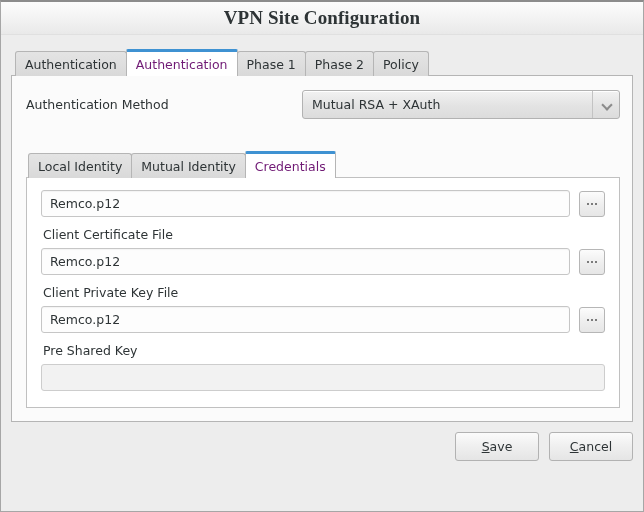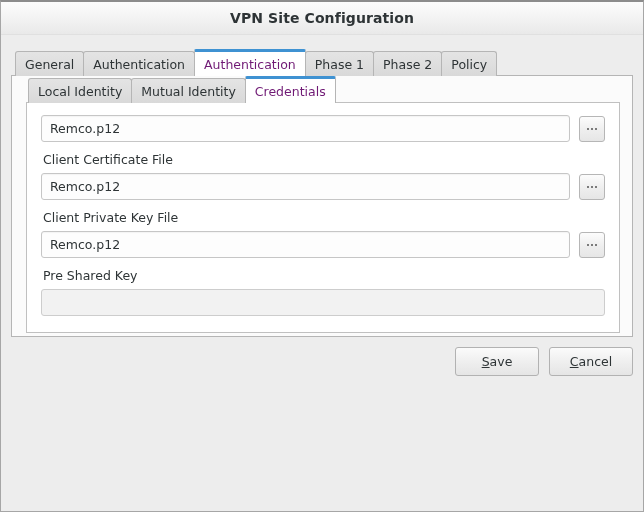--- a/index.html
+++ b/index.html
@@ -33,24 +33,25 @@
   .titlebar {
     height: 32px;
     flex: 0 0 32px;
     background: linear-gradient(to bottom, #fcfcfc 0%, #f4f4f4 45%, #e9e9e9 100%);
     border-bottom: 1px solid #e0e0e0;
     display: flex;
     align-items: center;
     justify-content: center;
   }
   .title-text {
-    font-size: 14px;
+    font-size: 19px;
     font-weight: bold;
     color: #2e3436;
     letter-spacing: 0.1px;
+    font-family: Liberation Serif, serif;
   }
 
   .client-area {
     flex: 1 1 auto;
     position: relative;
     padding: 0 10px 0 10px;
     display: flex;
     flex-direction: column;
   }
 
@@ -156,21 +157,22 @@
     position: absolute;
     left: 1px; top: 1px;
     width: 6px; height: 6px;
     border-right: 2px solid #8b8b8b;
     border-bottom: 2px solid #8b8b8b;
     transform: rotate(45deg);
   }
 
   
   .inner-wrap {
-    padding: 0 12px 3px 14px;
+    padding: 0 12px 13px 14px;
+    margin-top: 20px;
   }
   .inner-tabstrip {
     display: flex;
     align-items: flex-end;
     height: 27px;
     padding-left: 2px;
   }
   .inner-panel {
     background: #ffffff;
     border: 1px solid #c0c0c0;
@@ -265,41 +267,47 @@
 
   <div class="titlebar">
     <div class="title-text">VPN Site Configuration</div>
   </div>
 
   <div class="client-area">
 
     <div class="notebook">
       <div class="tabstrip" id="main-tabstrip">
           <div class="tab">
-            <span>General</span>
-          </div>
-          <div class="tab">
             <span>Authentication</span>
           </div>
           <div class="tab active">
             <span>Authentication</span>
           </div>
           <div class="tab">
             <span>Phase 1</span>
           </div>
           <div class="tab">
             <span>Phase 2</span>
           </div>
           <div class="tab">
             <span>Policy</span>
           </div>
         </div>
 
       <div class="tabpanel">
 
+        <div class="authrow">
+          <div class="authrow-label">Authentication Method</div>
+          <div class="combo">
+            <div class="combo-value">Mutual RSA + XAuth</div>
+            <div class="combo-arrowbox">
+              <span class="chev"></span>
+            </div>
+          </div>
+        </div>
 
         <div class="inner-wrap">
           <div class="inner-tabstrip" id="inner-tabstrip">
               <div class="tab">
                 <span>Local Identity</span>
               </div>
               <div class="tab">
                 <span>Mutual Identity</span>
               </div>
               <div class="tab active">

